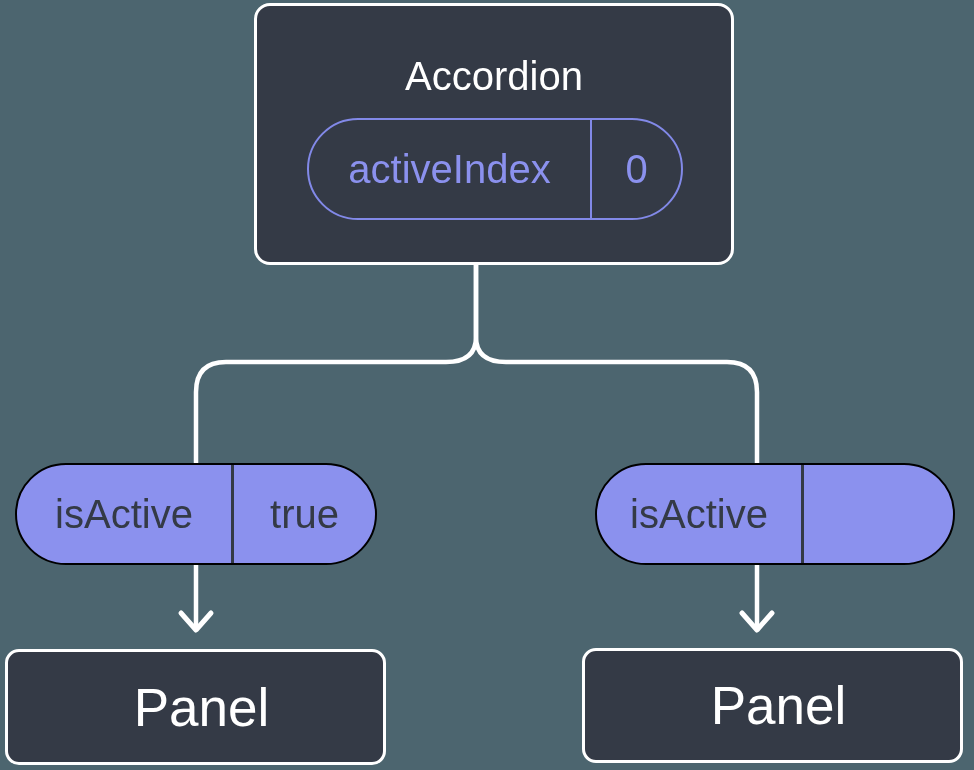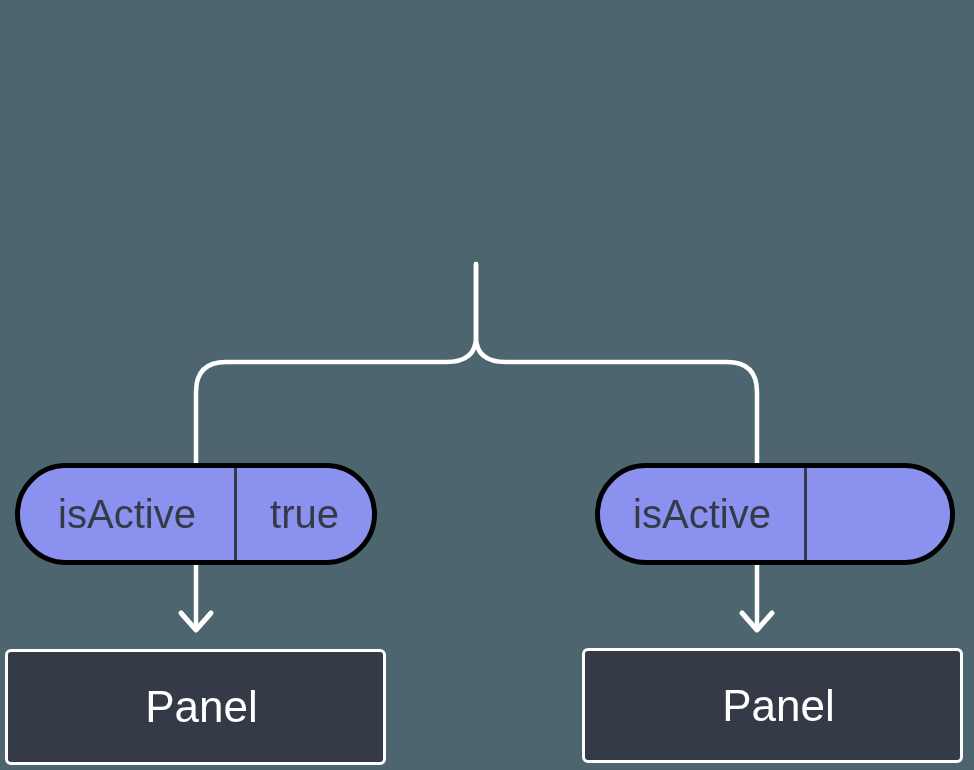--- a/index.html
+++ b/index.html
@@ -77,21 +77,21 @@
     align-items: center;
     justify-content: center;
     color: #8B91EE;
     font-size: 40px;
   }
   .prop-pill {
     position: absolute;
     top: 463px;
     height: 102px;
     background: #8B91EE;
-    border: 5px solid #000000;
+    border: 2px solid #000000;
     border-radius: 52px;
     box-sizing: border-box;
     display: flex;
     align-items: stretch;
     overflow: hidden;
     z-index: 2;
   }
   .prop-pill--left  { left: 15px;  width: 362px; }
   .prop-pill--right { left: 595px; width: 360px; }
   .prop-pill .seg-name {
@@ -109,43 +109,51 @@
   }
   .prop-pill .seg-value {
     flex: 1;
     display: flex;
     align-items: center;
     justify-content: center;
     color: #343A46;
     font-size: 40px;
   }
   .node--panel {
-    border-radius: 6px;
+    border-radius: 14px;
     display: flex;
     align-items: center;
     justify-content: center;
     color: #FFFFFF;
-    font-size: 44px;
+    font-size: 53px;
     padding-left: 12px;
   }
   .node--panel-left  { left: 5px;   top: 649px; width: 381px; height: 116px; }
   .node--panel-right { left: 582px; top: 648px; width: 381px; height: 115px; }
 </style>
 </head>
 <body>
 
 <div class="stage">
 
   <svg class="connectors" width="974" height="770" viewBox="0 0 974 770">
     <path d="M 476 264 L 476 337 Q 476 362 446 362 L 226 362 Q 196 362 196 392 L 196 628" fill="none" stroke="#FFFFFF" stroke-width="4.5" stroke-linecap="round"></path>
     <path d="M 476 264 L 476 337 Q 476 362 506 362 L 727 362 Q 757 362 757 392 L 757 628" fill="none" stroke="#FFFFFF" stroke-width="4.5" stroke-linecap="round"></path>
     <path d="M 181 613 L 196 630 L 211 613" fill="none" stroke="#FFFFFF" stroke-width="5" stroke-linecap="round" stroke-linejoin="round"></path>
     <path d="M 742 613 L 757 630 L 772 613" fill="none" stroke="#FFFFFF" stroke-width="5" stroke-linecap="round" stroke-linejoin="round"></path>
   </svg>
 
+  <div class="node node--accordion">
+    <div class="node-title">Accordion</div>
+    <div class="state-pill">
+      <div class="seg-name">activeIndex</div>
+      <div class="seg-divider"></div>
+      <div class="seg-value">0</div>
+    </div>
+  </div>
 
   <div class="prop-pill prop-pill--left">
     <div class="seg-name">isActive</div>
     <div class="seg-divider"></div>
     <div class="seg-value">true</div>
   </div>
 
   <div class="prop-pill prop-pill--right">
     <div class="seg-name">isActive</div>
     <div class="seg-divider"></div>

